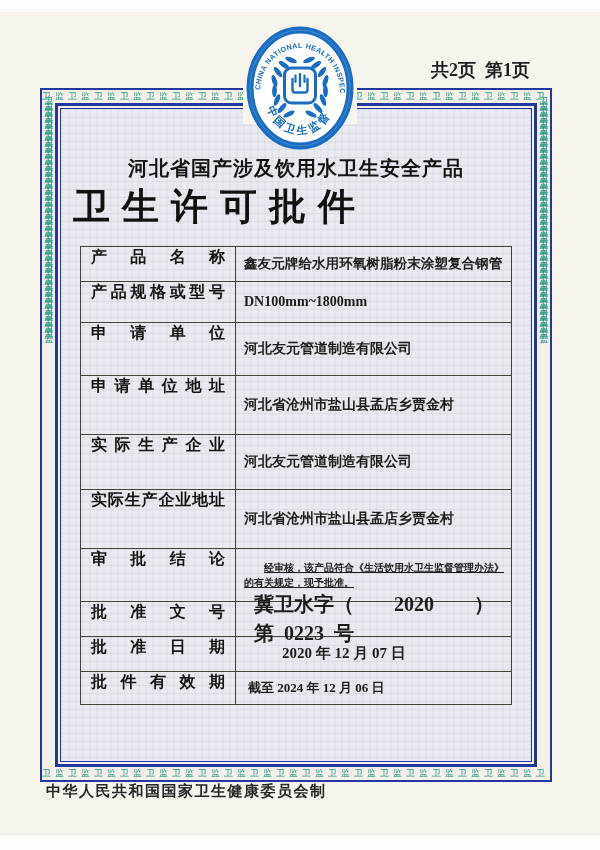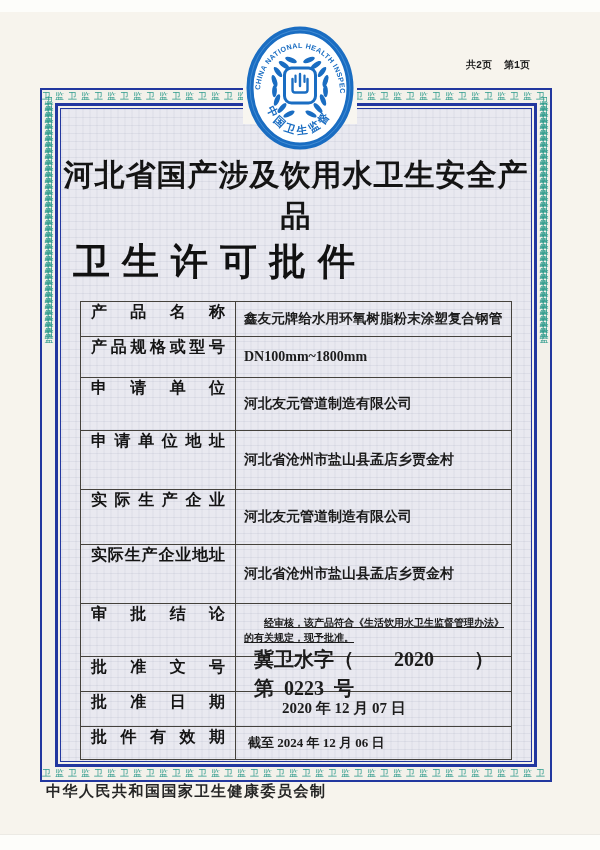--- a/index.html
+++ b/index.html
@@ -9,22 +9,22 @@
     font-family:"Liberation Serif","DejaVu Serif",serif;
     color:#1b1b1b;
   }
   .edge-strip{position:absolute;left:0;width:600px;background:#fdfdfa;}
   .edge-top{top:0;height:12px;}
   .edge-bottom{top:834px;height:16px;border-top:1px solid #eceae4;}
 
   
   .page-info{
     position:absolute;top:58px;right:70px;
-    font-size:10px;font-weight:bold;color:#1f1f1f;white-space:pre;
-    font-family:Liberation Mono, monospace;
+    font-size:18px;font-weight:bold;color:#1f1f1f;white-space:pre;
+    font-family:Liberation Serif, serif;
   }
   .footer-text{
     position:absolute;left:46px;top:782px;
     font-size:15px;font-weight:bold;letter-spacing:1.5px;color:#262626;
     font-family:"Liberation Serif","DejaVu Serif",serif;
   }
 
   
   .cert{
     position:absolute;left:40px;top:88px;width:512px;height:694px;
@@ -61,21 +61,21 @@
   
   .emblem-backdrop{
     position:absolute;left:243px;top:84px;width:114px;height:40px;
     background:#f8f6f0;
   }
   .emblem{position:absolute;left:246px;top:26px;width:108px;height:124px;}
 
   
   .title1{
     margin-top:46px;text-align:center;
-    font-size:30px;font-weight:bold;letter-spacing:1px;color:#141414;
+    font-size:20px;font-weight:bold;letter-spacing:1px;color:#141414;
     font-family:"Liberation Serif","DejaVu Serif",serif;
   }
   .title2{
     margin-top:0;text-align:left;
     font-size:37px;font-weight:bold;letter-spacing:12px;text-indent:12px;color:#111;
     font-family:Liberation Serif, serif;
   }
 
   
   .cert-table{

